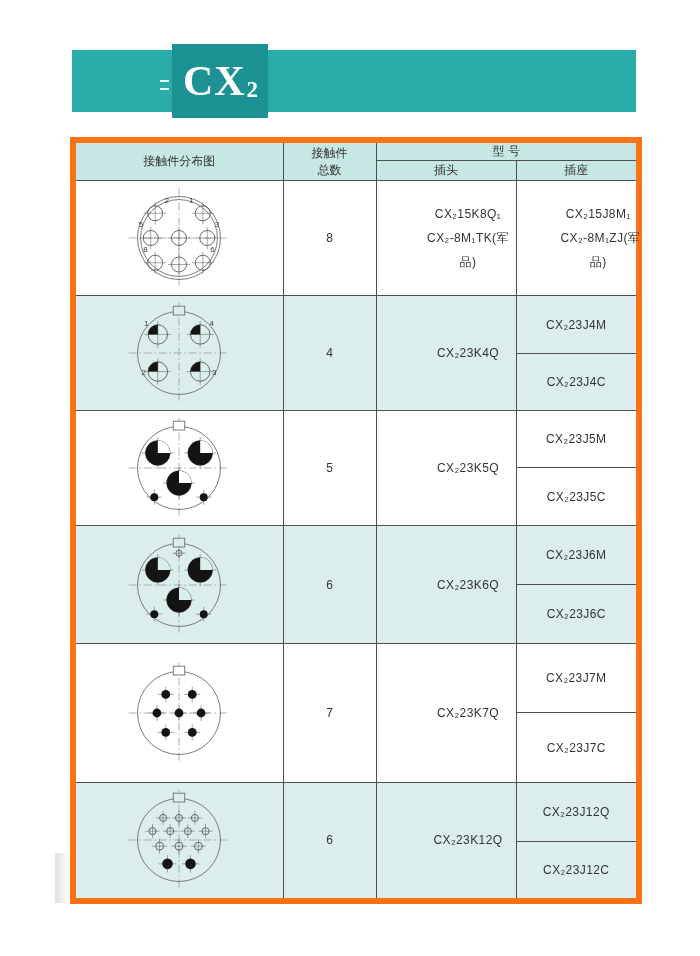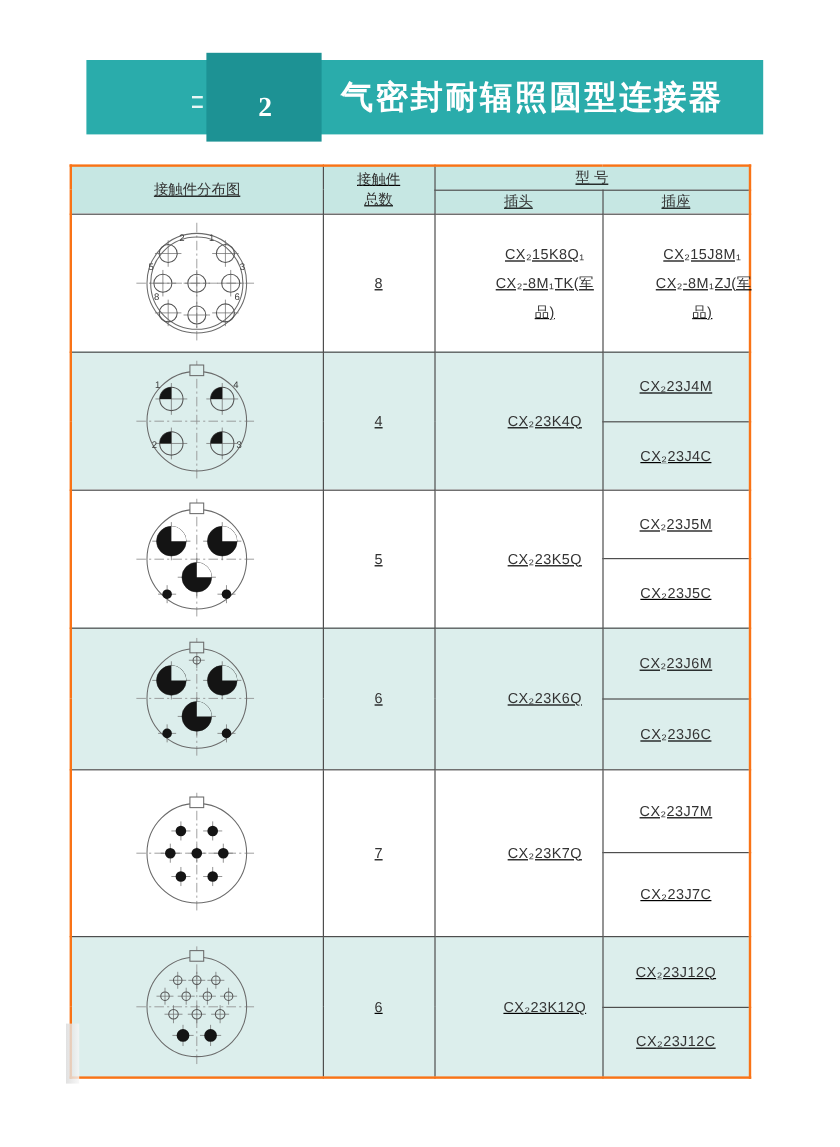--- a/index.html
+++ b/index.html
@@ -12,22 +12,22 @@
            display:flex; align-items:center; justify-content:center;
            font-family:"Liberation Serif","DejaVu Serif",serif; font-weight:700; color:#fff; }
   .badge .main { font-size:42px; letter-spacing:1px; }
   .badge .sub  { font-size:23px; position:relative; top:9px; left:1px; }
   .dashes { position:absolute; left:88px; top:30px; width:10px; }
   .dashes span { display:block; width:9px; height:2px; background:#e8f7f6; margin-bottom:6px; }
   .band-title { position:absolute; left:212px; top:0; height:62px; display:flex; align-items:center;
                 color:#fff; font-size:27px; font-weight:700; letter-spacing:2px; }
 
   
-  table.spec { position:absolute; left:58px; top:137px; width:566px; border-collapse:collapse;
-               table-layout:fixed; border:2px solid #f97316;text-decoration:underline; }
+  table.spec { position:absolute; left:70px; top:137px; width:566px; border-collapse:collapse;
+               table-layout:fixed; border:6px solid #f97316; }
   .spec td { border:1px solid #4e4e4e; text-align:center; vertical-align:middle;
              font-size:12px; color:#333; padding:0; }
   .hd { background:#c6e7e3; color:#1a1a1a; }
   .bg-w { background:#ffffff; }
   .bg-t { background:#dceeec; }
   .mdl { color:#474747; letter-spacing:0.4px; }
   .mdl div { line-height:24px;margin-left:44px; }
   .cnt { color:#3a3a3a; }
   .dcell { vertical-align:middle; }
   .dcell svg { display:block; margin:0 auto; }
@@ -40,23 +40,23 @@
 <body>
 
 <div class="page">
 
   <div class="band">
     <div class="dashes">
         <span></span>
         <span></span>
       </div>
     <div class="badge">
+      <span class="main">CX</span>
         <span class="sub">2</span>
     </div>
-    <div class="band-title">气密封耐辐照圆型连接器</div>
   </div>
 
   <table class="spec">
     <colgroup>
         <col style="width:210px">
         <col style="width:93px">
         <col style="width:140px">
         <col style="width:123px">
       </colgroup>
     <tbody>

